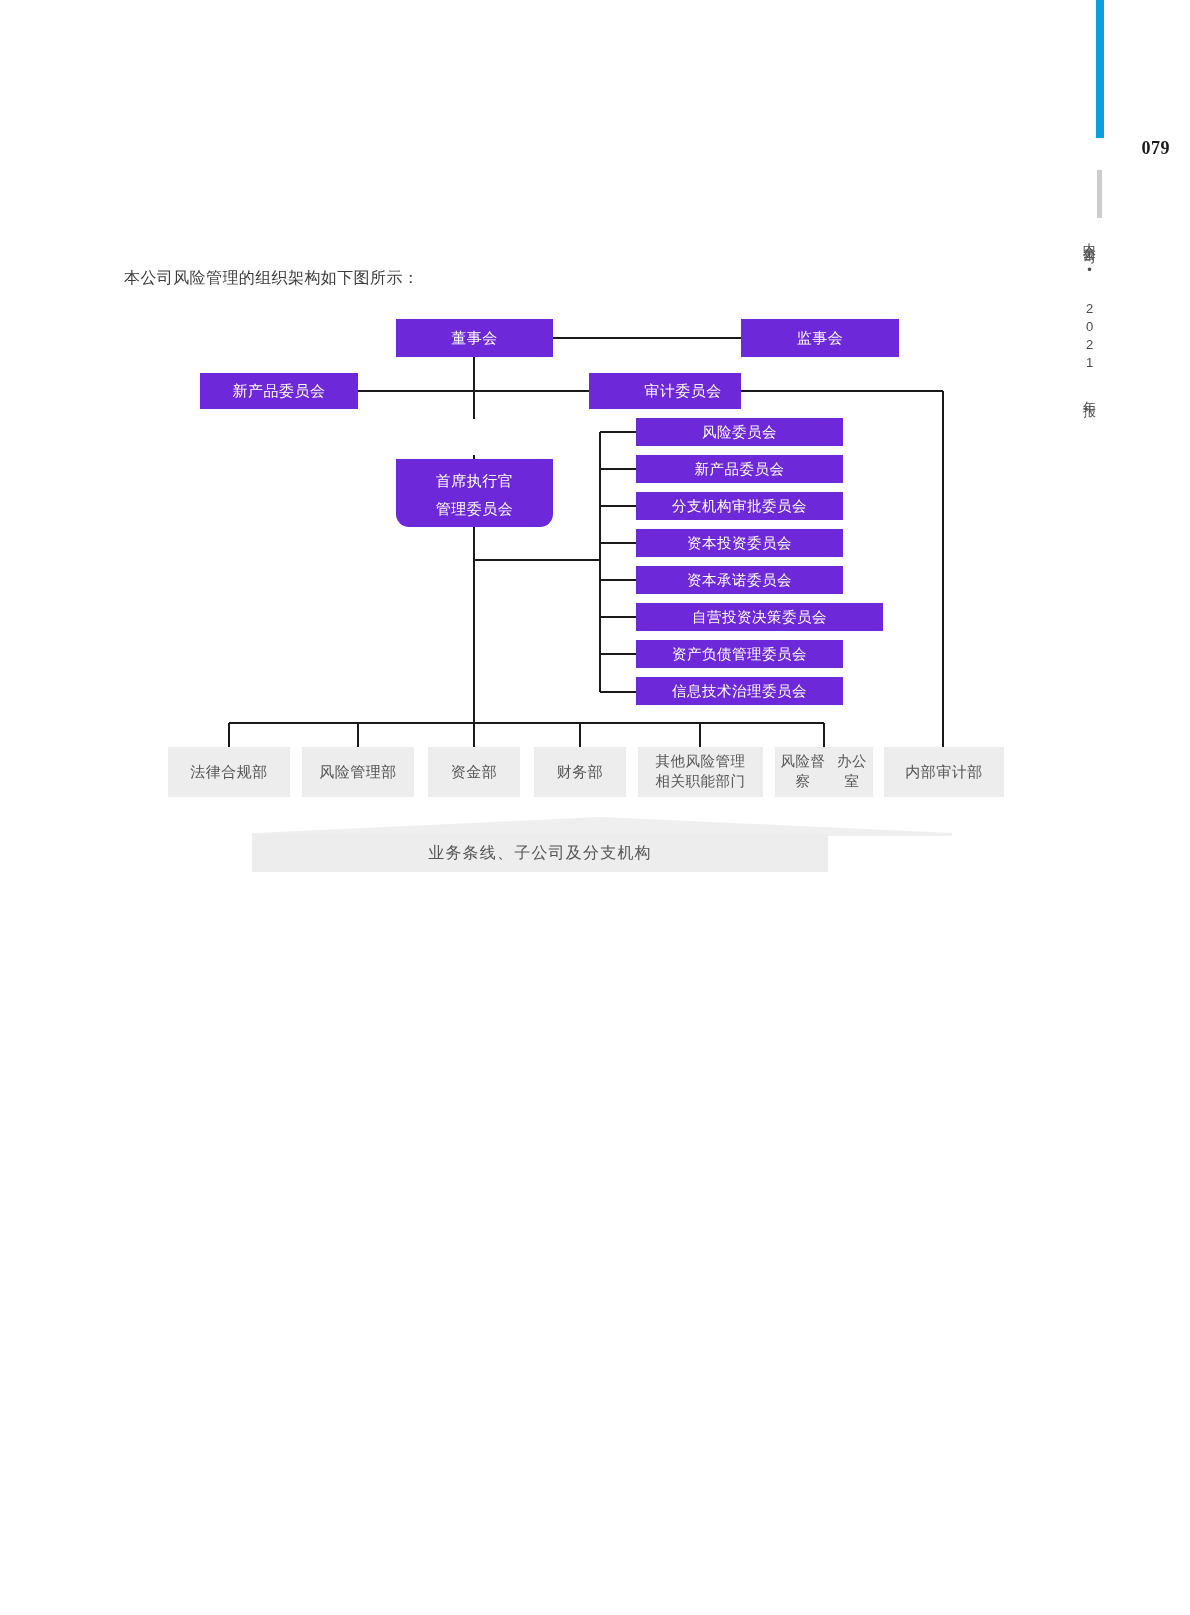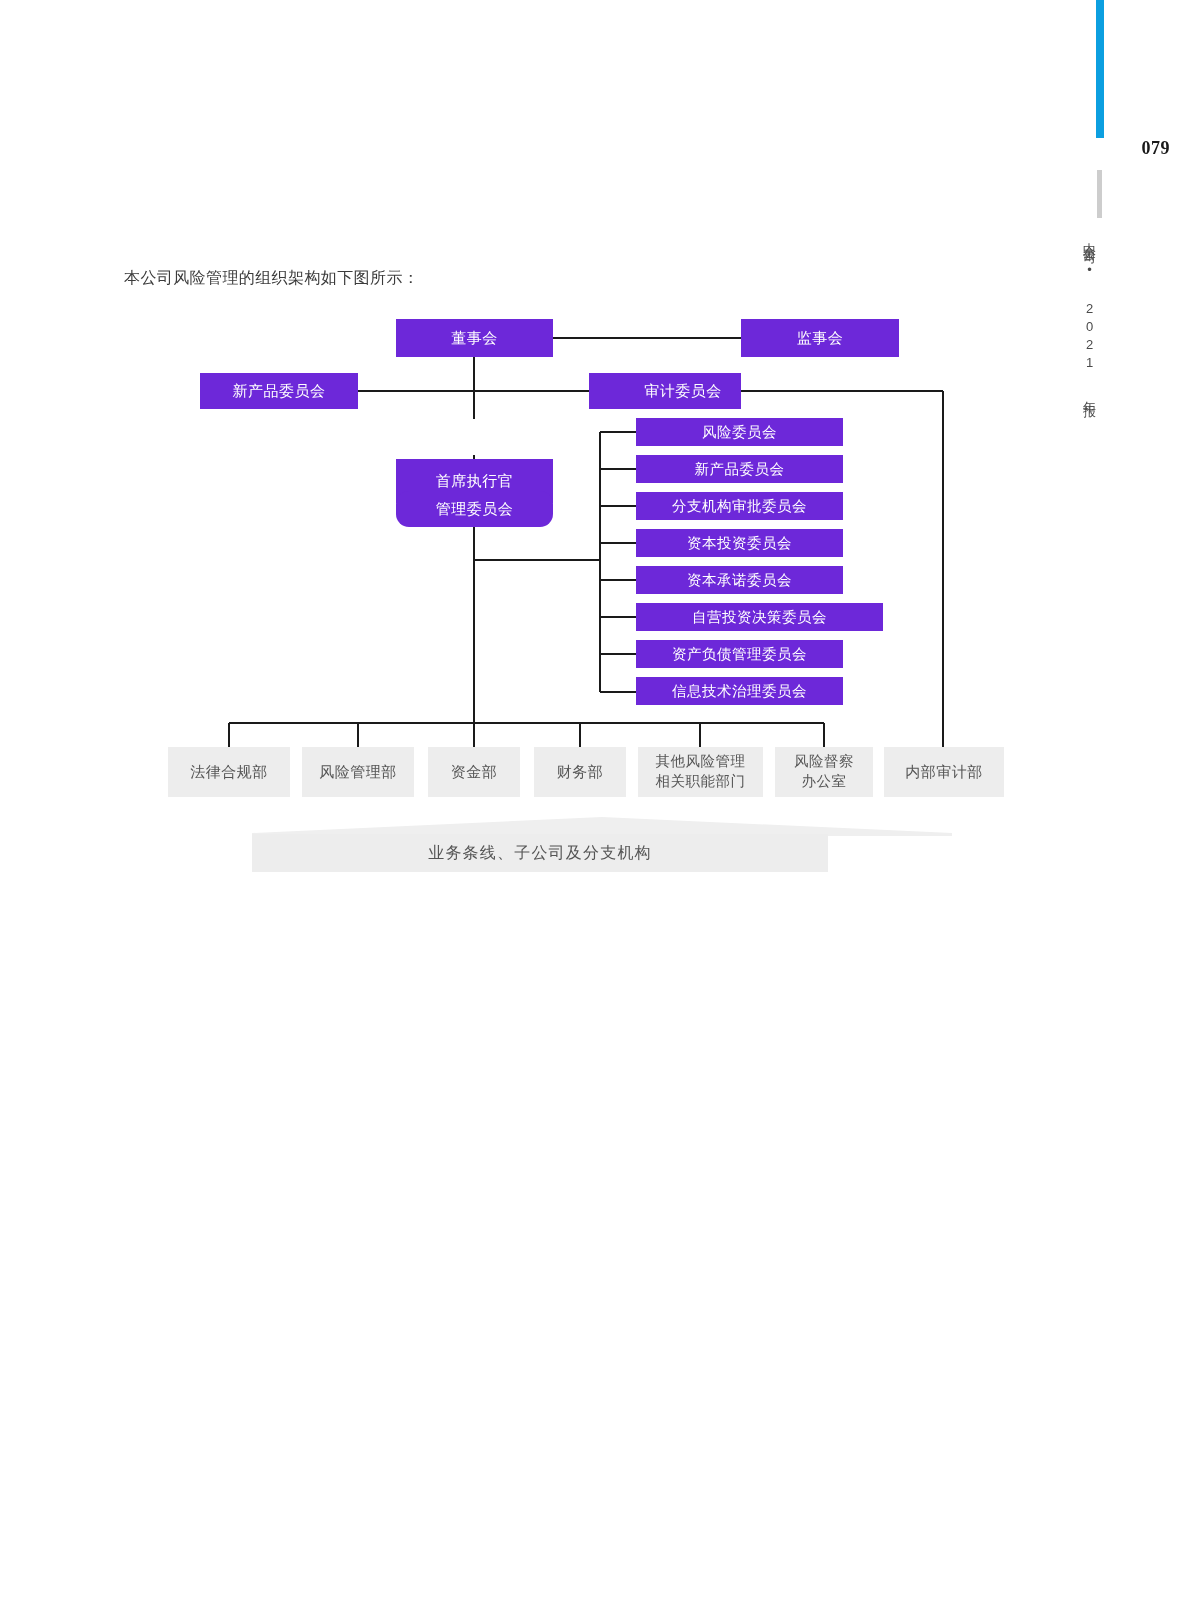--- a/index.html
+++ b/index.html
@@ -245,21 +245,21 @@
   <div class="node node-gray" style="left:428px; top:747px; width:92px; height:50px;">
     <span>资金部</span>
   </div>
   <div class="node node-gray" style="left:534px; top:747px; width:92px; height:50px;">
     <span>财务部</span>
   </div>
   <div class="node node-gray node-two-line" style="left:638px; top:747px; width:125px; height:50px; flex-direction:column;">
     <span>其他风险管理</span>
     <span>相关职能部门</span>
   </div>
-  <div class="node node-gray node-two-line" style="left:775px; top:747px; width:98px; height:50px; flex-direction:column;">
+  <div class="node node-gray node-two-line" style="left:775px; top:747px; width:98px; height:50px; flex-direction:row;">
     <span>风险督察</span>
     <span>办公室</span>
   </div>
   <div class="node node-gray" style="left:884px; top:747px; width:120px; height:50px;">
     <span>内部审计部</span>
   </div>
 
   <div class="node node-footer" style="left:252px; top:834px; width:576px; height:38px;text-align:right;">
     <span>业务条线、子公司及分支机构</span>
   </div>

